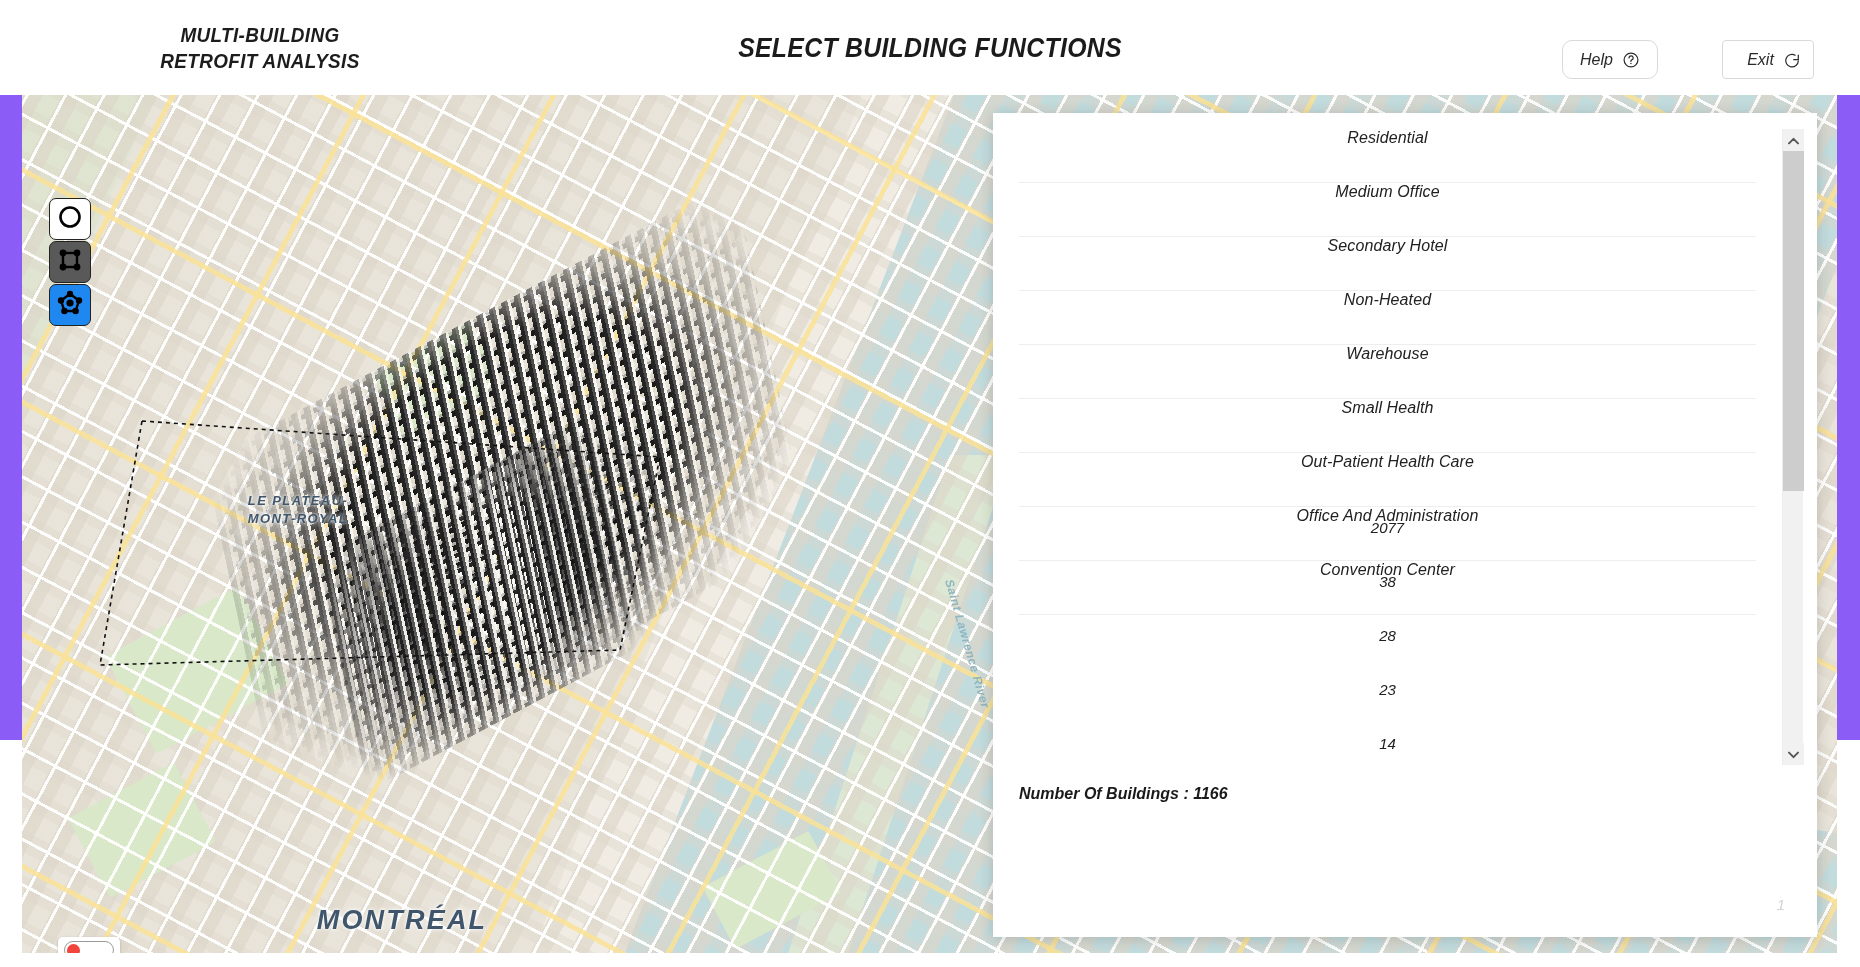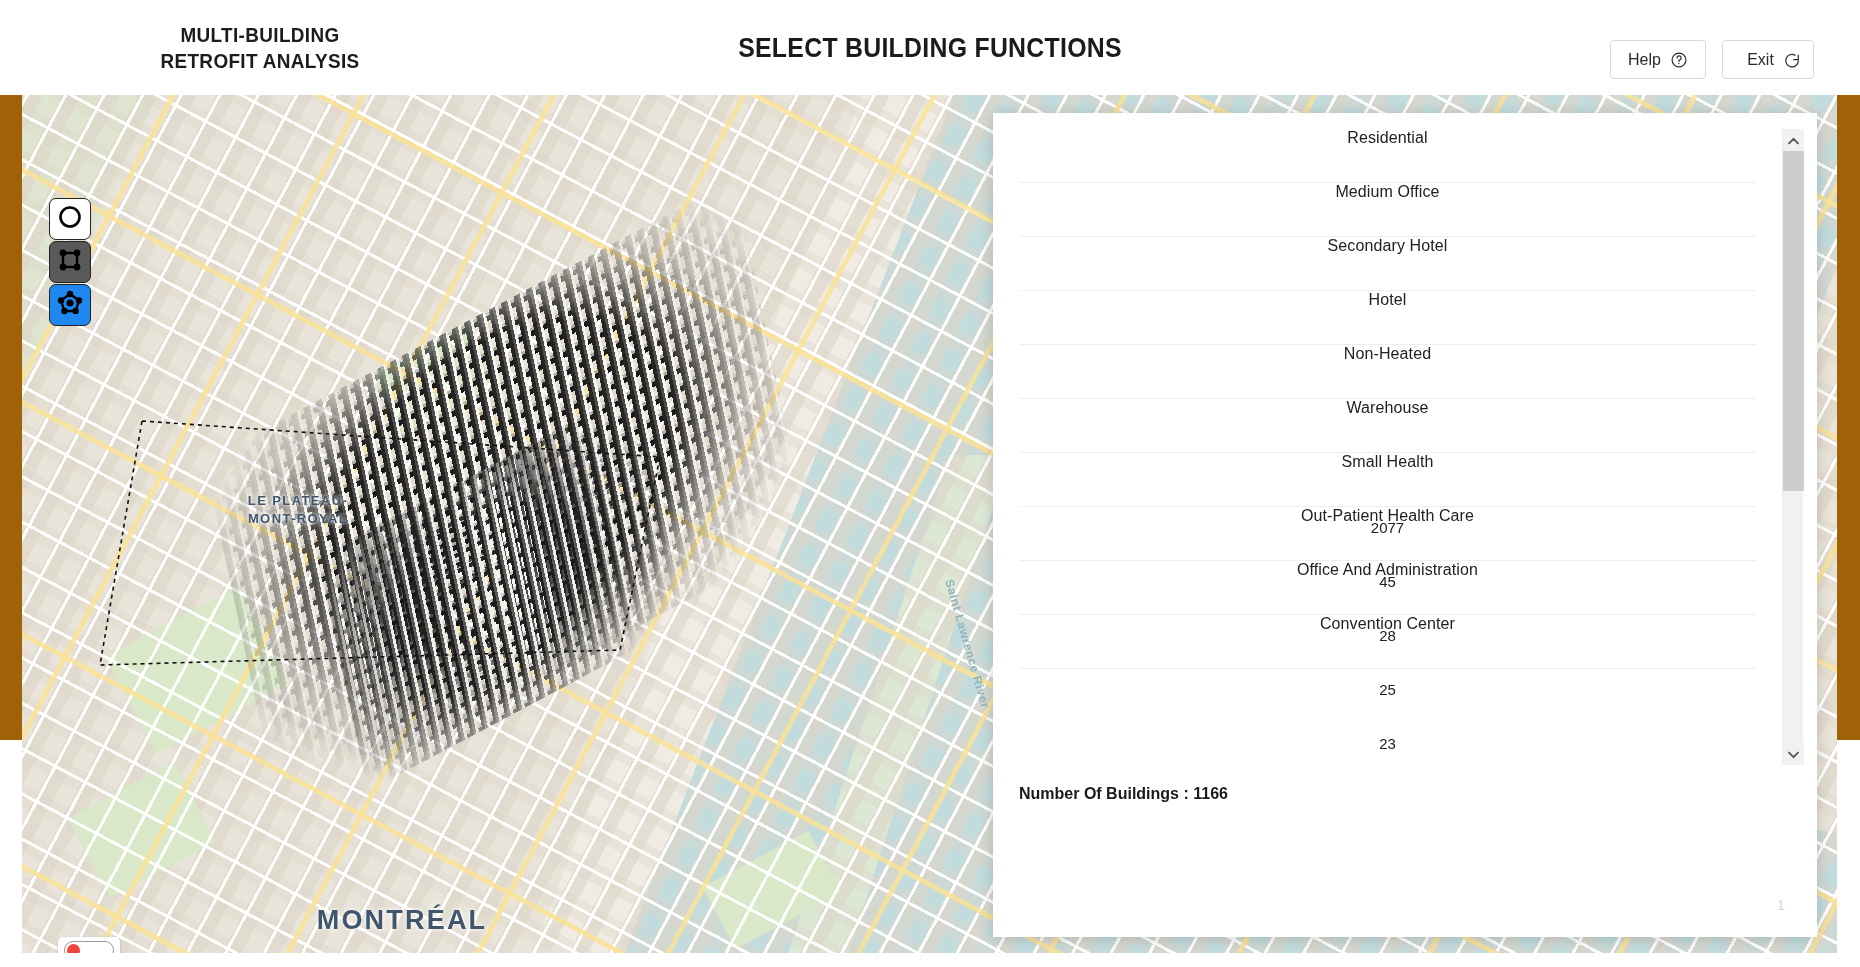--- a/index.html
+++ b/index.html
@@ -4,21 +4,21 @@
 <style>
   * { box-sizing: border-box; margin: 0; padding: 0; }
   html, body {
     width: 1860px; height: 967px;
     font-family: "Liberation Sans", sans-serif;
     background: #ffffff;
     overflow: hidden;
   }
 
   
-  #app { position: relative; width: 1860px; height: 740px; background: #a16207; }
+  #app { position: relative; width: 1860px; height: 740px; background: #8b5cf6; font-style: italic; }
 
   #header {
     position: absolute; left: 0; top: 0; width: 1860px; height: 95px;
     background: #ffffff; z-index: 30;
   }
   #brand {
     position: absolute; left: 110px; top: 22px;
     width: 300px; text-align: center;
     font-size: 21px; font-weight: 700; letter-spacing: .4px;
     color: #1c1c1c; line-height: 1.22;
@@ -33,21 +33,21 @@
     color: #1b1b1b;
     transform: scaleX(.92);
   }
   .hdr-btn {
     position: absolute; top: 40px; height: 39px;
     background: #fff; border: 1px solid #d9d9d9; border-radius: 4px;
     display: flex; align-items: center; justify-content: center; gap: 9px;
     font-size: 16px; color: #2a2a2a; cursor: pointer;
     padding: 0 16px;
   }
-  #help-button { left: 1610px; width: 96px; }
+  #help-button { left: 1562px; width: 96px; border-radius: 10px; }
   #exit-button { left: 1722px; width: 92px; padding-left: 28px; }
   .hdr-ico { width: 18px; height: 18px; display: block; }
 
   
   #map {
     position: absolute; left: 22px; top: 95px;
     width: 1815px; height: 858px;
     overflow: hidden;
     background: #eae6de;
   }
@@ -368,39 +368,30 @@
             <div class="fn-name">Residential</div>
             <div class="fn-count">2077</div>
             <div class="fn-check">
               <svg width="13" height="13" viewBox="0 0 13 13">
                 <path d="M2.2 6.8 L5.2 9.6 L10.8 3.6" fill="none" stroke="#fff" stroke-width="2.1" stroke-linecap="round" stroke-linejoin="round"></path>
               </svg>
             </div>
           </div>
           <div class="fn-row">
             <div class="fn-name">Medium Office</div>
-            <div class="fn-count">45</div>
+            <div class="fn-count">38</div>
             <div class="fn-check">
               <svg width="13" height="13" viewBox="0 0 13 13">
                 <path d="M2.2 6.8 L5.2 9.6 L10.8 3.6" fill="none" stroke="#fff" stroke-width="2.1" stroke-linecap="round" stroke-linejoin="round"></path>
               </svg>
             </div>
           </div>
           <div class="fn-row">
             <div class="fn-name">Secondary Hotel</div>
             <div class="fn-count">28</div>
-            <div class="fn-check">
-              <svg width="13" height="13" viewBox="0 0 13 13">
-                <path d="M2.2 6.8 L5.2 9.6 L10.8 3.6" fill="none" stroke="#fff" stroke-width="2.1" stroke-linecap="round" stroke-linejoin="round"></path>
-              </svg>
-            </div>
-          </div>
-          <div class="fn-row">
-            <div class="fn-name">Hotel</div>
-            <div class="fn-count">25</div>
             <div class="fn-check">
               <svg width="13" height="13" viewBox="0 0 13 13">
                 <path d="M2.2 6.8 L5.2 9.6 L10.8 3.6" fill="none" stroke="#fff" stroke-width="2.1" stroke-linecap="round" stroke-linejoin="round"></path>
               </svg>
             </div>
           </div>
           <div class="fn-row">
             <div class="fn-name">Non-Heated</div>
             <div class="fn-count">23</div>
             <div class="fn-check">

